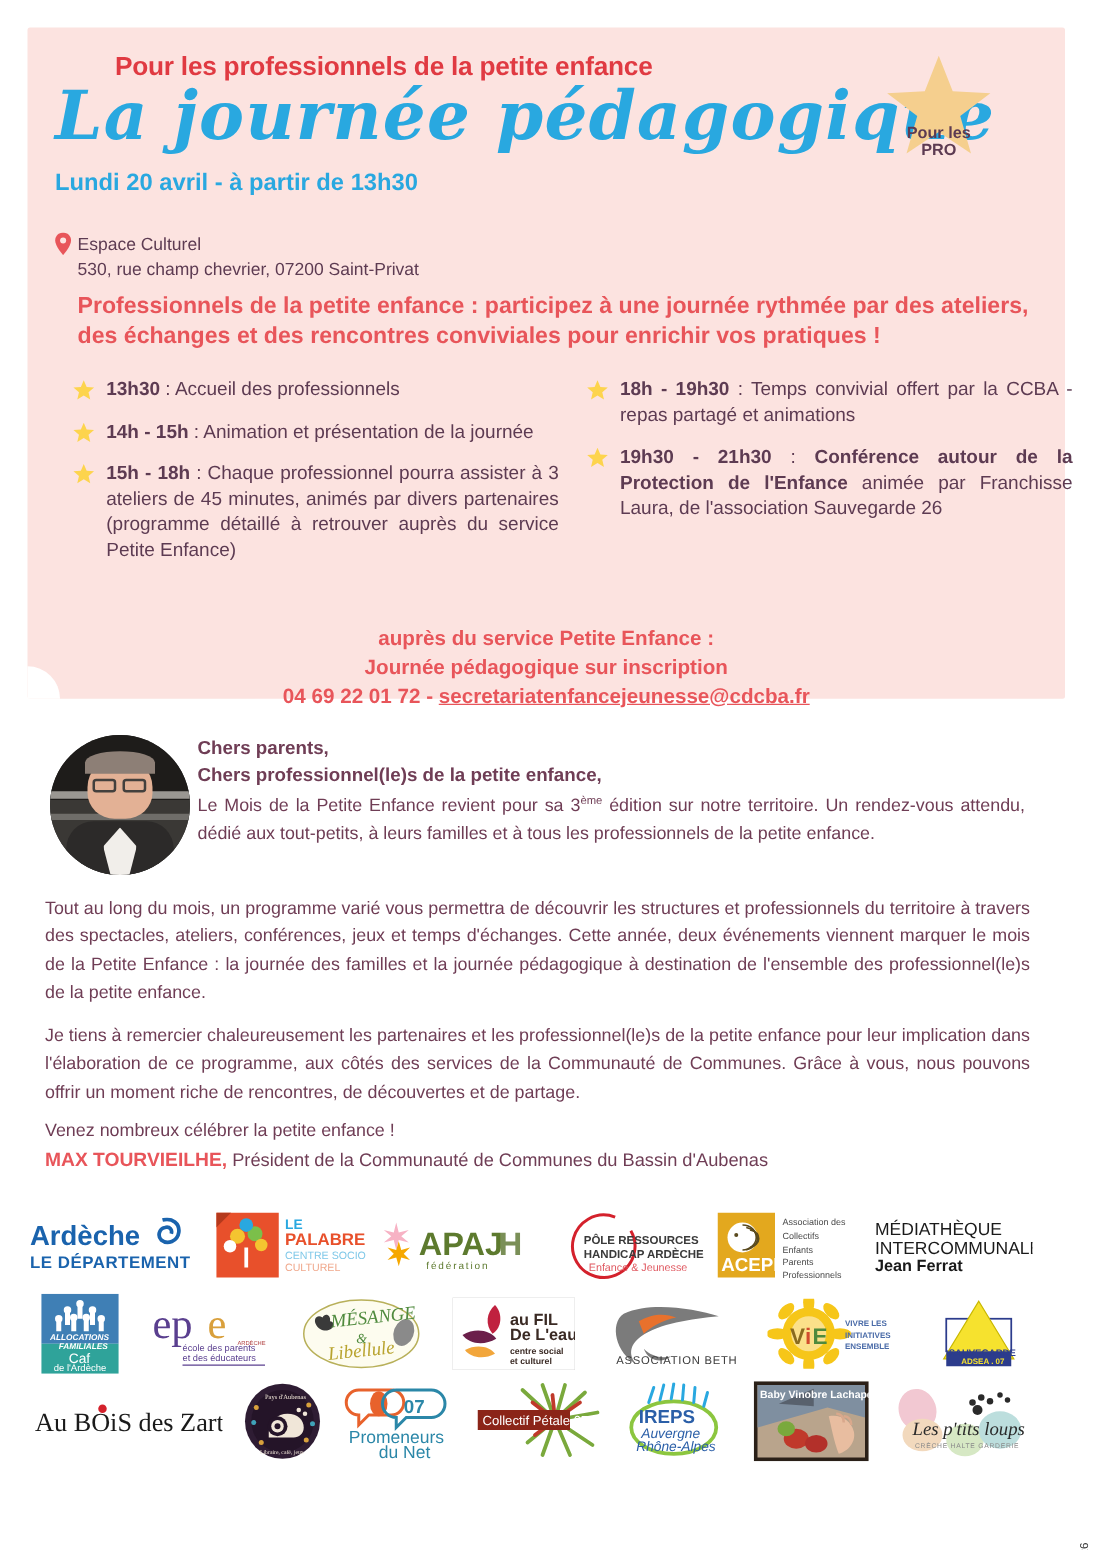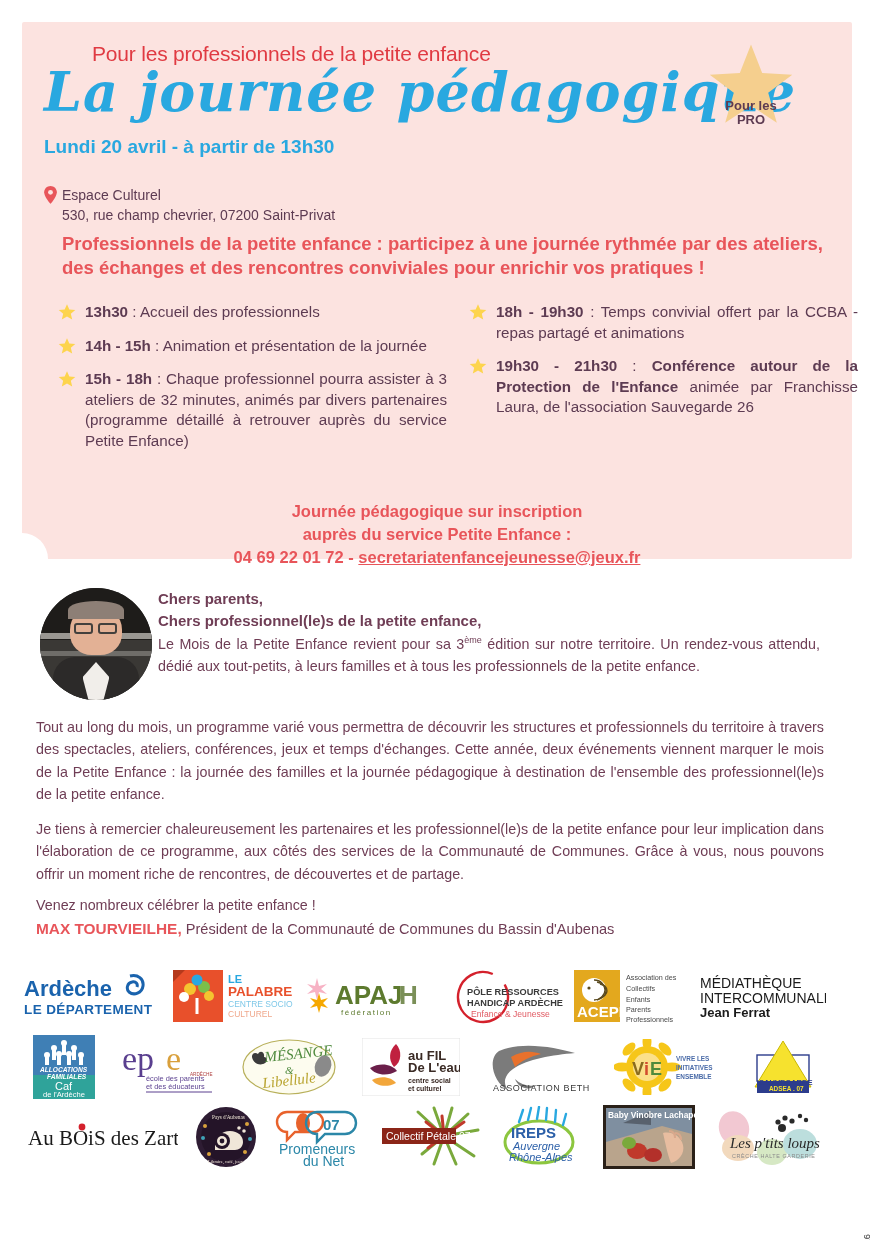--- a/index.html
+++ b/index.html
@@ -28,21 +28,21 @@
     content:"";
     position:absolute; left:0; bottom:0; width:26px; height:26px;
     background:#ffffff;
     border-top-right-radius:26px;
   }
 
   
   .kicker {
     position: absolute; left: 70px; top: 20px;
     color: #e03a42;
-    font-weight: 400;
+    font-weight: 700;
     font-size: 21px;
     letter-spacing: -0.2px;
   }
   .script-title {
     position: absolute; left: 22px; top: 38px;
     color: #29a8e0;
     font-family: "DejaVu Serif", serif;
     font-style: italic;
     font-weight: 700;
     font-size: 54px;
@@ -277,21 +277,21 @@
           <svg class="star" viewBox="0 0 24 24">
               <path d="M12 1.5l3.1 7.2 7.9.7-5.9 5 1.8 7.6L12 17.9 5.1 22l1.8-7.6-5.9-5 7.9-.7z" fill="#fdd44d"></path>
             </svg>
           <b>14h - 15h</b><span> : </span><span>Animation et présentation de la journée</span>
         </div>
 
         <div class="prog-item">
           <svg class="star" viewBox="0 0 24 24">
               <path d="M12 1.5l3.1 7.2 7.9.7-5.9 5 1.8 7.6L12 17.9 5.1 22l1.8-7.6-5.9-5 7.9-.7z" fill="#fdd44d"></path>
             </svg>
-          <b>15h - 18h</b><span> : </span><span>Chaque professionnel pourra assister à 3 ateliers de 32 minutes, animés par divers partenaires (programme détaillé à retrouver auprès du service Petite Enfance)</span>
+          <b>15h - 18h</b><span> : </span><span>Chaque professionnel pourra assister à 3 ateliers de 45 minutes, animés par divers partenaires (programme détaillé à retrouver auprès du service Petite Enfance)</span>
         </div>
 
       </div>
 
       <div class="prog-col">
 
         <div class="prog-item">
           <svg class="star" viewBox="0 0 24 24">
               <path d="M12 1.5l3.1 7.2 7.9.7-5.9 5 1.8 7.6L12 17.9 5.1 22l1.8-7.6-5.9-5 7.9-.7z" fill="#fdd44d"></path>
             </svg>
@@ -302,23 +302,23 @@
           <svg class="star" viewBox="0 0 24 24">
               <path d="M12 1.5l3.1 7.2 7.9.7-5.9 5 1.8 7.6L12 17.9 5.1 22l1.8-7.6-5.9-5 7.9-.7z" fill="#fdd44d"></path>
             </svg>
           <b>19h30 - 21h30</b><span> : </span><b>Conférence autour de la Protection de l'Enfance</b><span> animée par Franchisse Laura, de l'association Sauvegarde 26</span>
         </div>
 
       </div>
     </div>
 
     <div class="register">
+      <div>auprès du service Petite Enfance :</div>
       <div>Journée pédagogique sur inscription</div>
-      <div>auprès du service Petite Enfance :</div>
-      <div><span>04 69 22 01 72 - </span><a class="mailto" href="#">secretariatenfancejeunesse@jeux.fr</a></div>
+      <div><span>04 69 22 01 72 - </span><a class="mailto" href="#">secretariatenfancejeunesse@cdcba.fr</a></div>
     </div>
   </div>
 
   <div class="portrait">
     <div class="sky"></div>
     <div class="wall"></div>
     <div class="rail"></div>
     <div class="rail2"></div>
     <div class="body"></div>
     <div class="shirt"></div>

